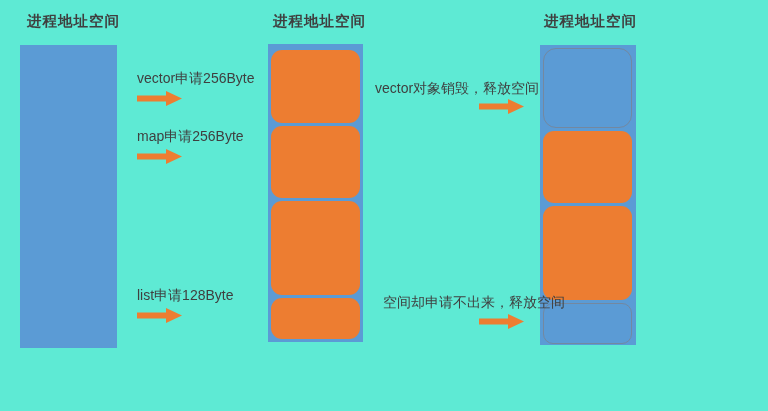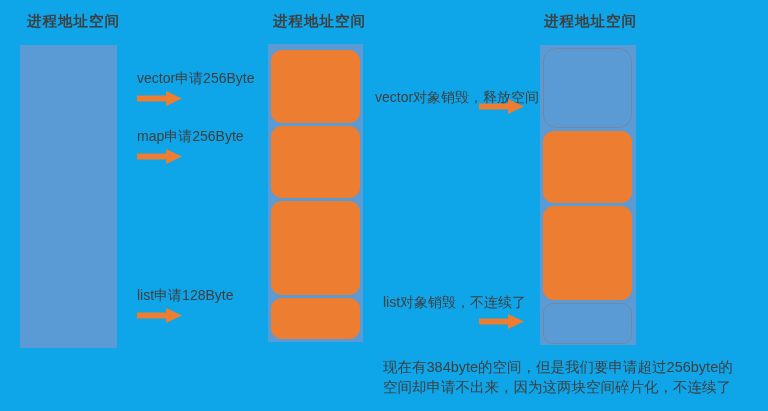--- a/index.html
+++ b/index.html
@@ -1,17 +1,17 @@
 <!DOCTYPE html>
 <html><head>
 <meta charset="utf-8">
 <style>
   html,body{margin:0;padding:0;background:#ffffff;}
   .canvas{
-    position:relative;width:768px;height:411px;background:#0ea5e9;overflow:hidden;
+    position:relative;width:768px;height:411px;background:#5eead4;overflow:hidden;
     font-family:"Liberation Sans","DejaVu Sans",sans-serif;color:#3f3f3f;
   }
   .col-title{
     position:absolute;top:12px;font-size:14.5px;font-weight:bold;color:#3f3f3f;
     letter-spacing:1px;white-space:nowrap;
   }
   .mem{position:absolute;background:#5B9BD5;}
   .mem-left{left:20px;top:45px;width:97px;height:303px;}
   .mem-mid{left:268px;top:44px;width:95px;height:298px;}
   .mem-right{left:540px;top:45px;width:96px;height:300px;}
@@ -87,32 +87,28 @@
 
   <div class="step alloc-step" style="top:287px">
     <div class="step-label">list申请128Byte</div>
     <span class="arrow">
       <svg width="45" height="15" viewBox="0 0 45 15">
           <polygon points="0,4.5 29,4.5 29,0 45,7.5 29,15 29,10.5 0,10.5" fill="#ED7D31"></polygon>
         </svg>
     </span>
   </div>
 
-  <div class="free-label" style="left:375px;top:89px">vector对象销毁，释放空间</div>
+  <div class="free-label" style="left:375px;top:80px">vector对象销毁，释放空间</div>
   <span class="free-arrow" style="left:479px;top:99px">
     <svg width="45" height="15" viewBox="0 0 45 15">
         <polygon points="0,4.5 29,4.5 29,0 45,7.5 29,15 29,10.5 0,10.5" fill="#ED7D31"></polygon>
       </svg>
   </span>
 
-  <div class="free-label" style="left:383px;top:294px">list对象销毁，不连续了</div>
+  <div class="free-label" style="left:383px;top:294px">空间却申请不出来，释放空间</div>
   <span class="free-arrow" style="left:479px;top:314px">
     <svg width="45" height="15" viewBox="0 0 45 15">
         <polygon points="0,4.5 29,4.5 29,0 45,7.5 29,15 29,10.5 0,10.5" fill="#ED7D31"></polygon>
       </svg>
   </span>
 
-  <div class="note">
-    <div>现在有384byte的空间，但是我们要申请超过256byte的</div>
-    <div>空间却申请不出来，因为这两块空间碎片化，不连续了</div>
-  </div>
 
 </div>
 
 </body></html>

